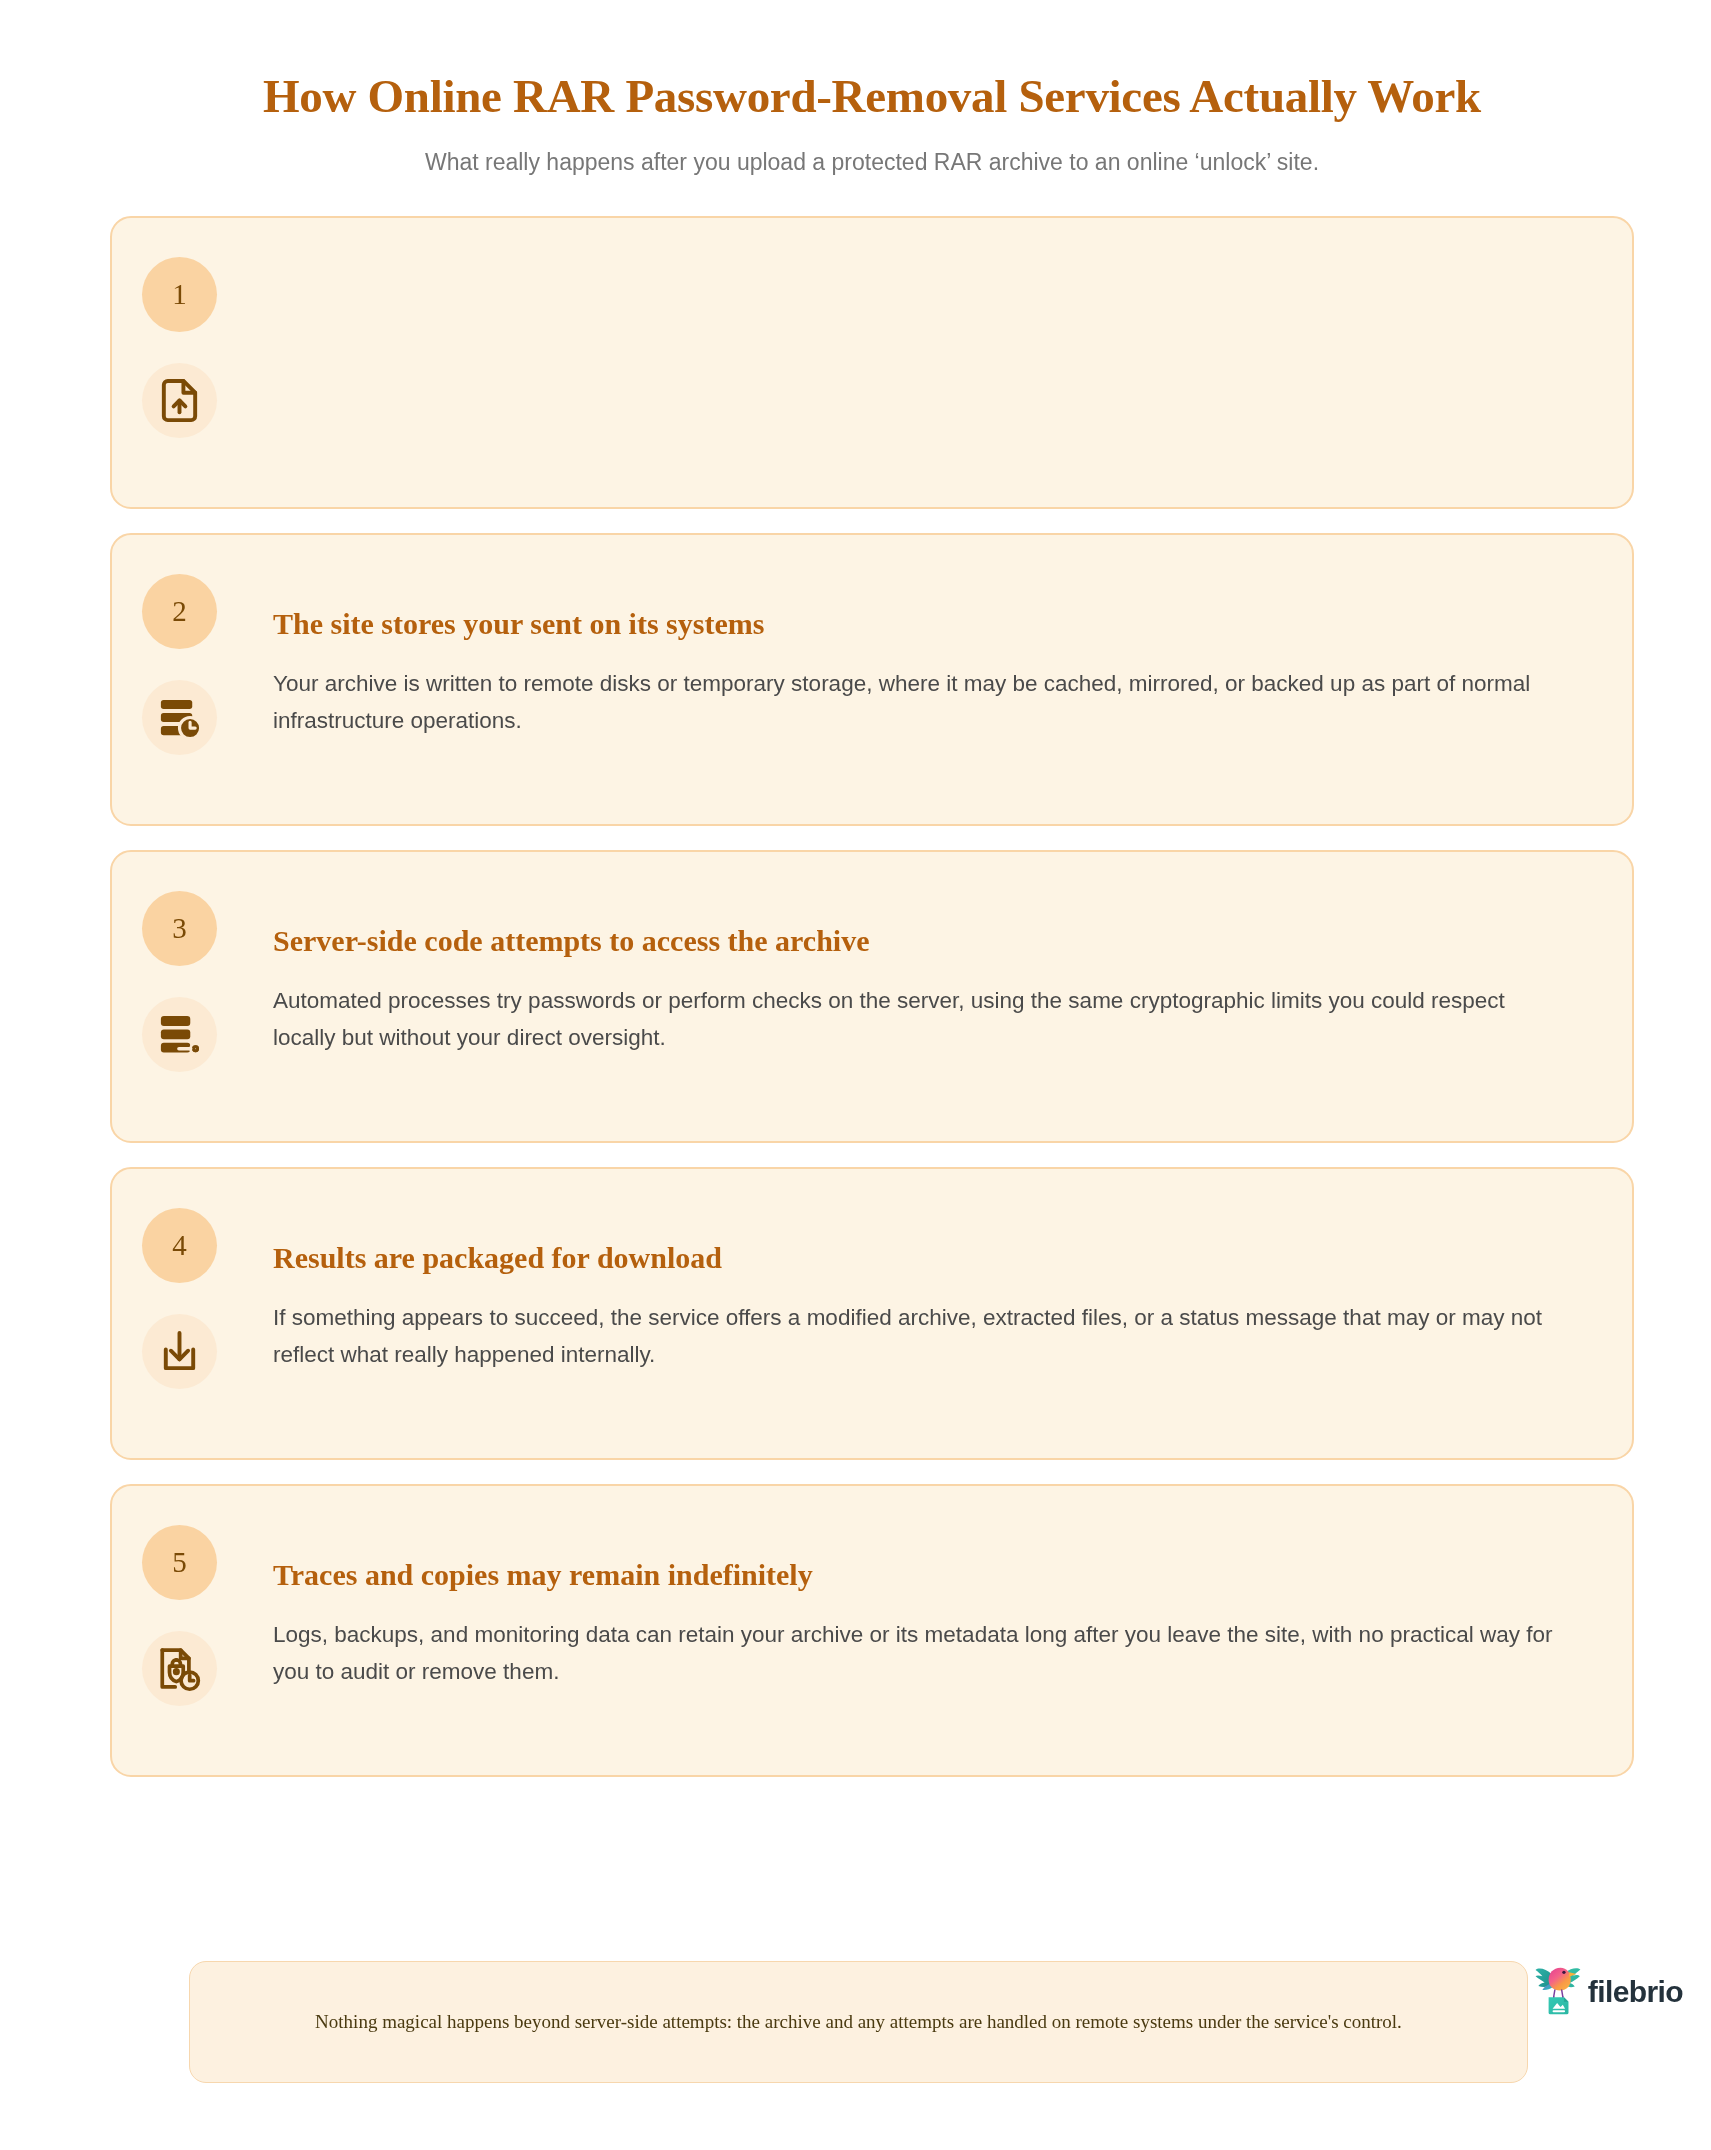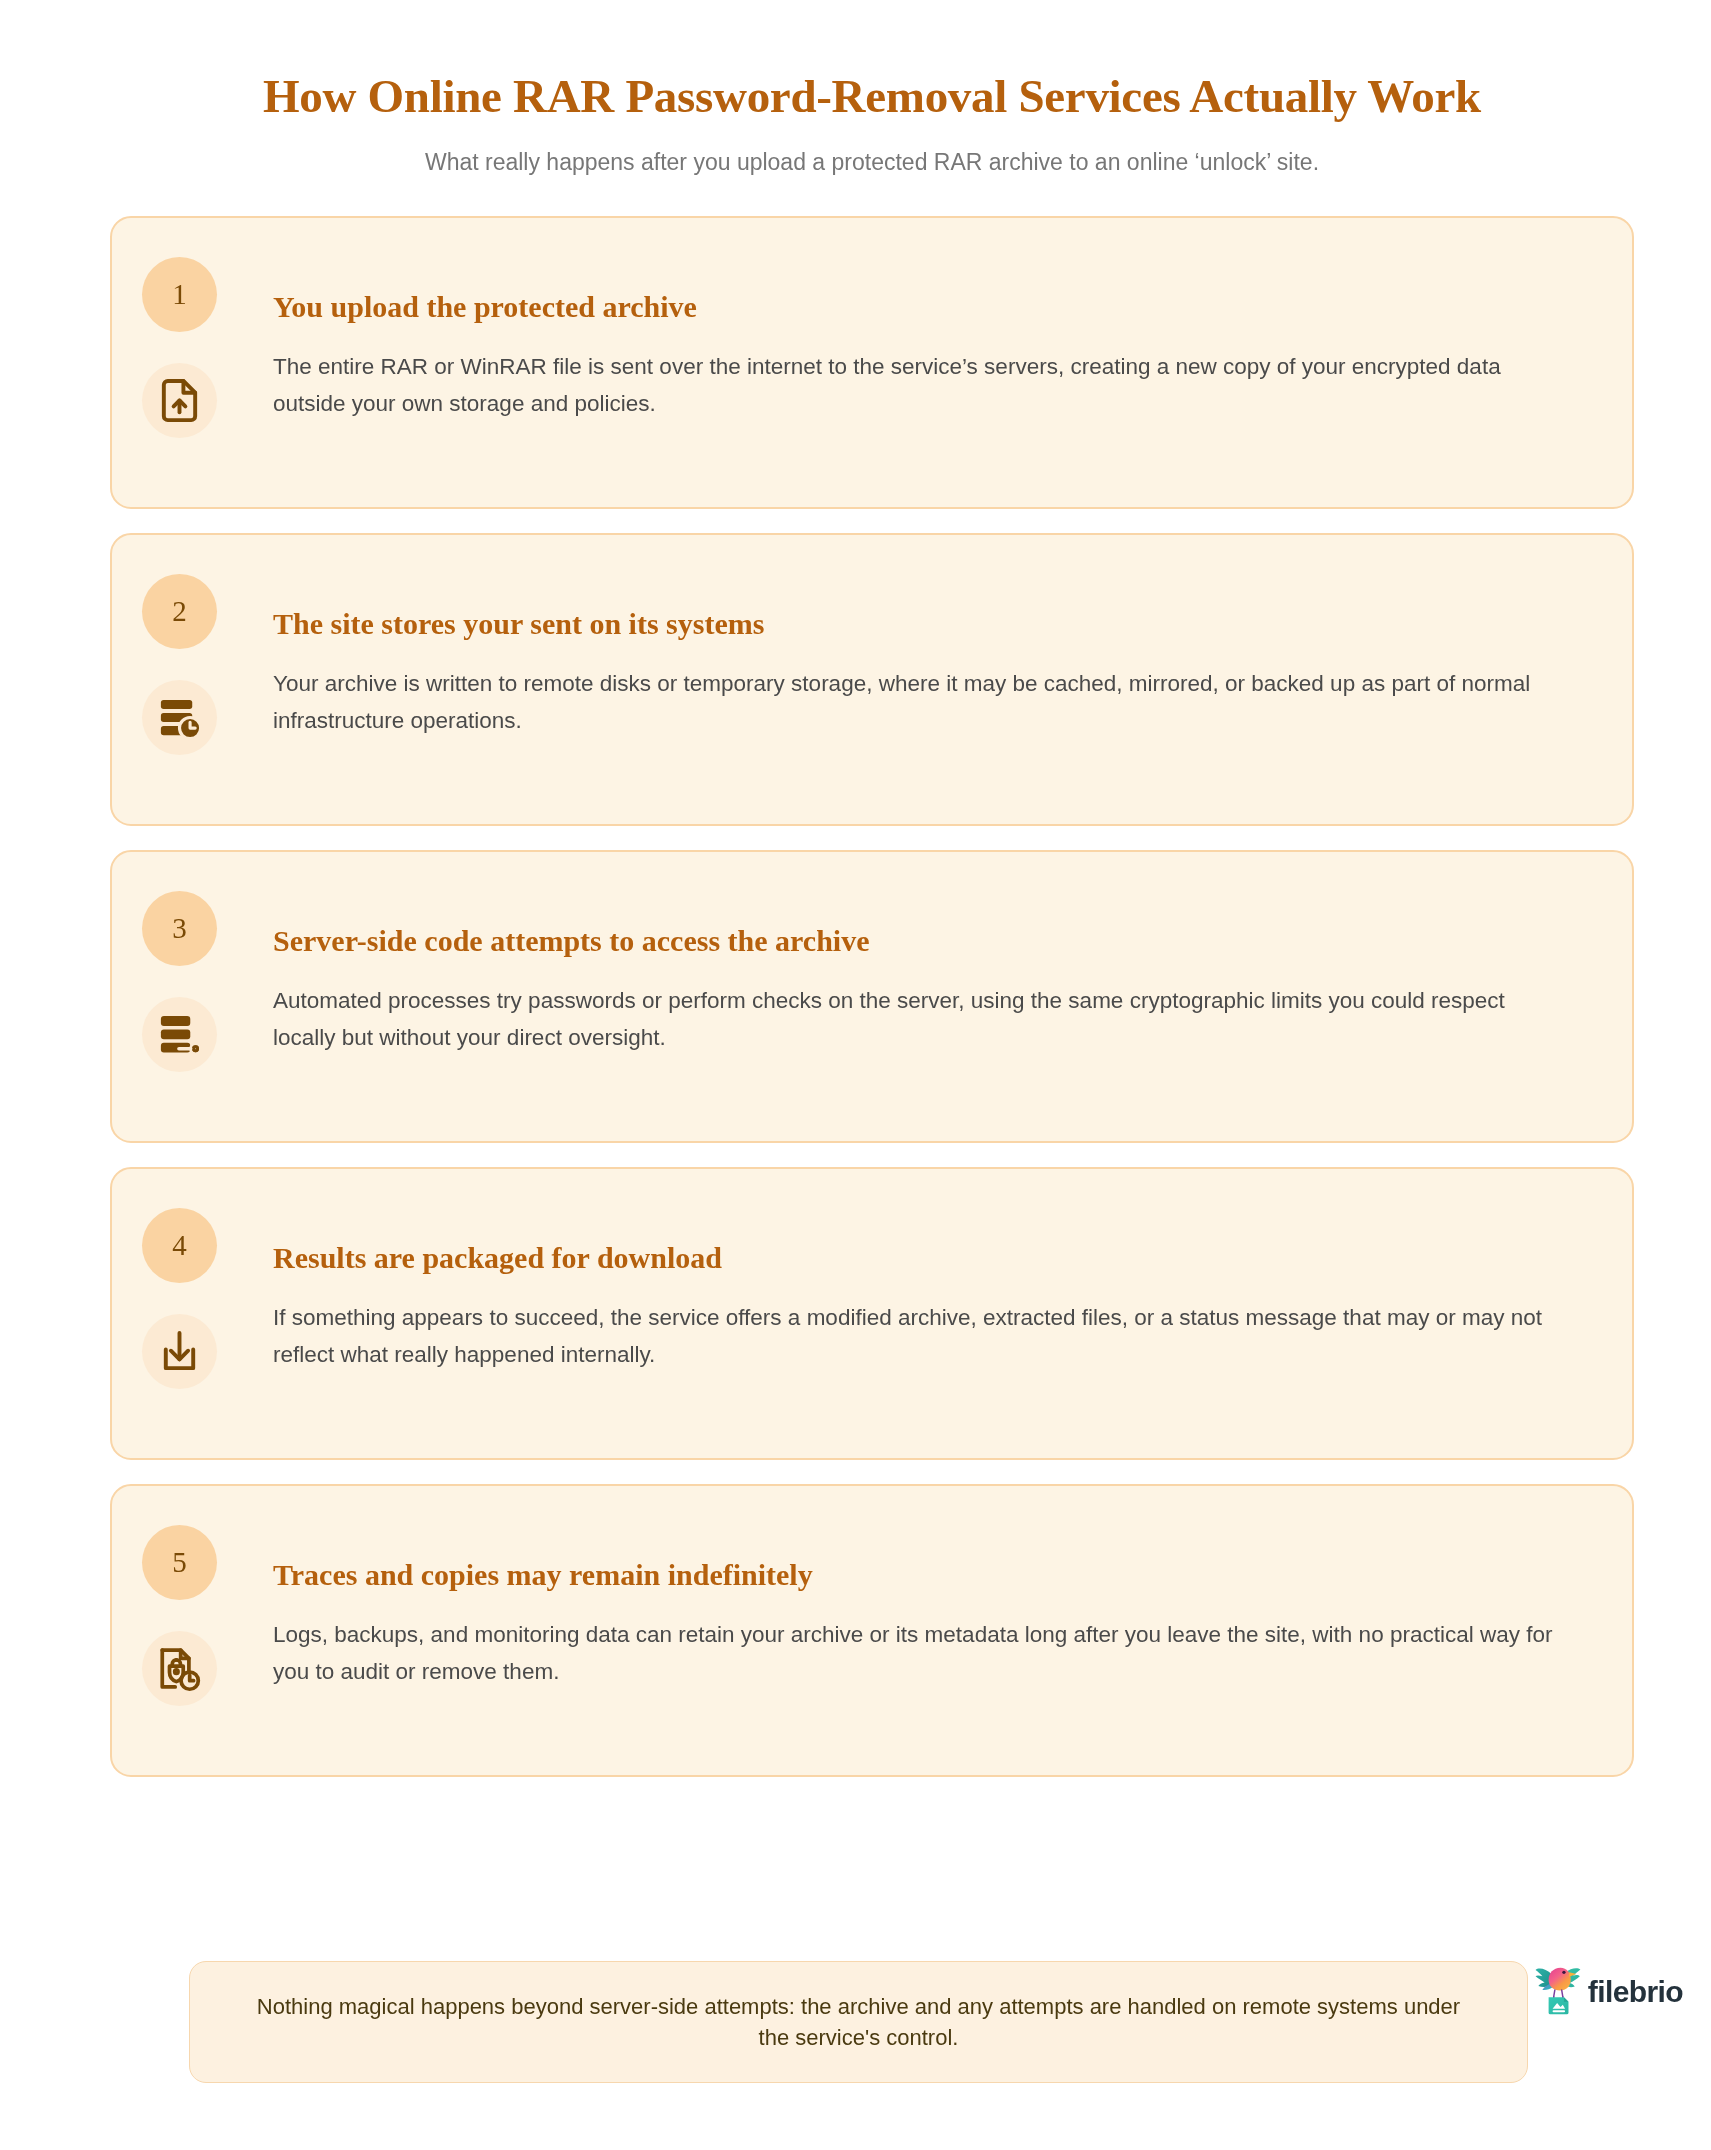--- a/index.html
+++ b/index.html
@@ -133,22 +133,22 @@
     background: #FDF1E0;
     border: 1.8px solid #F7D7AE;
     border-radius: 17px;
     display: flex;
     align-items: center;
     justify-content: center;
     padding: 0 55px;
   }
 
   .footer-text {
-    font-family: Liberation Sans, sans-serif;
-    font-size: 22px;
+    font-family: Liberation Serif, serif;
+    font-size: 19px;
     line-height: 1.42;
     color: #4A3A10;
     text-align: center;
   }
 
   
   .logo {
     position: absolute;
     right: 29px;
     top: 6px;
@@ -183,24 +183,20 @@
 
     <div class="step-card">
       <div class="badge">1</div>
       <div class="icon-halo">
         <svg viewBox="0 0 24 24" fill="none" stroke="#7A4A06" stroke-width="2" stroke-linecap="round" stroke-linejoin="round">
           <path d="M14 2H6a2 2 0 0 0-2 2v16a2 2 0 0 0 2 2h12a2 2 0 0 0 2-2V8z"></path>
           <polyline points="14 2 14 8 20 8"></polyline>
           <line x1="12" y1="18" x2="12" y2="12"></line>
           <polyline points="9 15 12 12 15 15"></polyline>
         </svg>
-      </div>
-      <div class="step-body">
-        <div class="step-title">You upload the protected archive</div>
-        <div class="step-desc">The entire RAR or WinRAR file is sent over the internet to the service’s servers, creating a new copy of your encrypted data outside your own storage and policies.</div>
       </div>
     </div>
 
     <div class="step-card">
       <div class="badge">2</div>
       <div class="icon-halo">
         <svg viewBox="0 0 24 24" fill="none" stroke="#7A4A06" stroke-width="2" stroke-linecap="round" stroke-linejoin="round">
           <rect x="2.5" y="3" width="16" height="4.6" rx="1.4" fill="#7A4A06" stroke="none"></rect>
           <rect x="2.5" y="9.7" width="16" height="4.6" rx="1.4" fill="#7A4A06" stroke="none"></rect>
           <rect x="2.5" y="16.4" width="16" height="4.6" rx="1.4" fill="#7A4A06" stroke="none"></rect>

